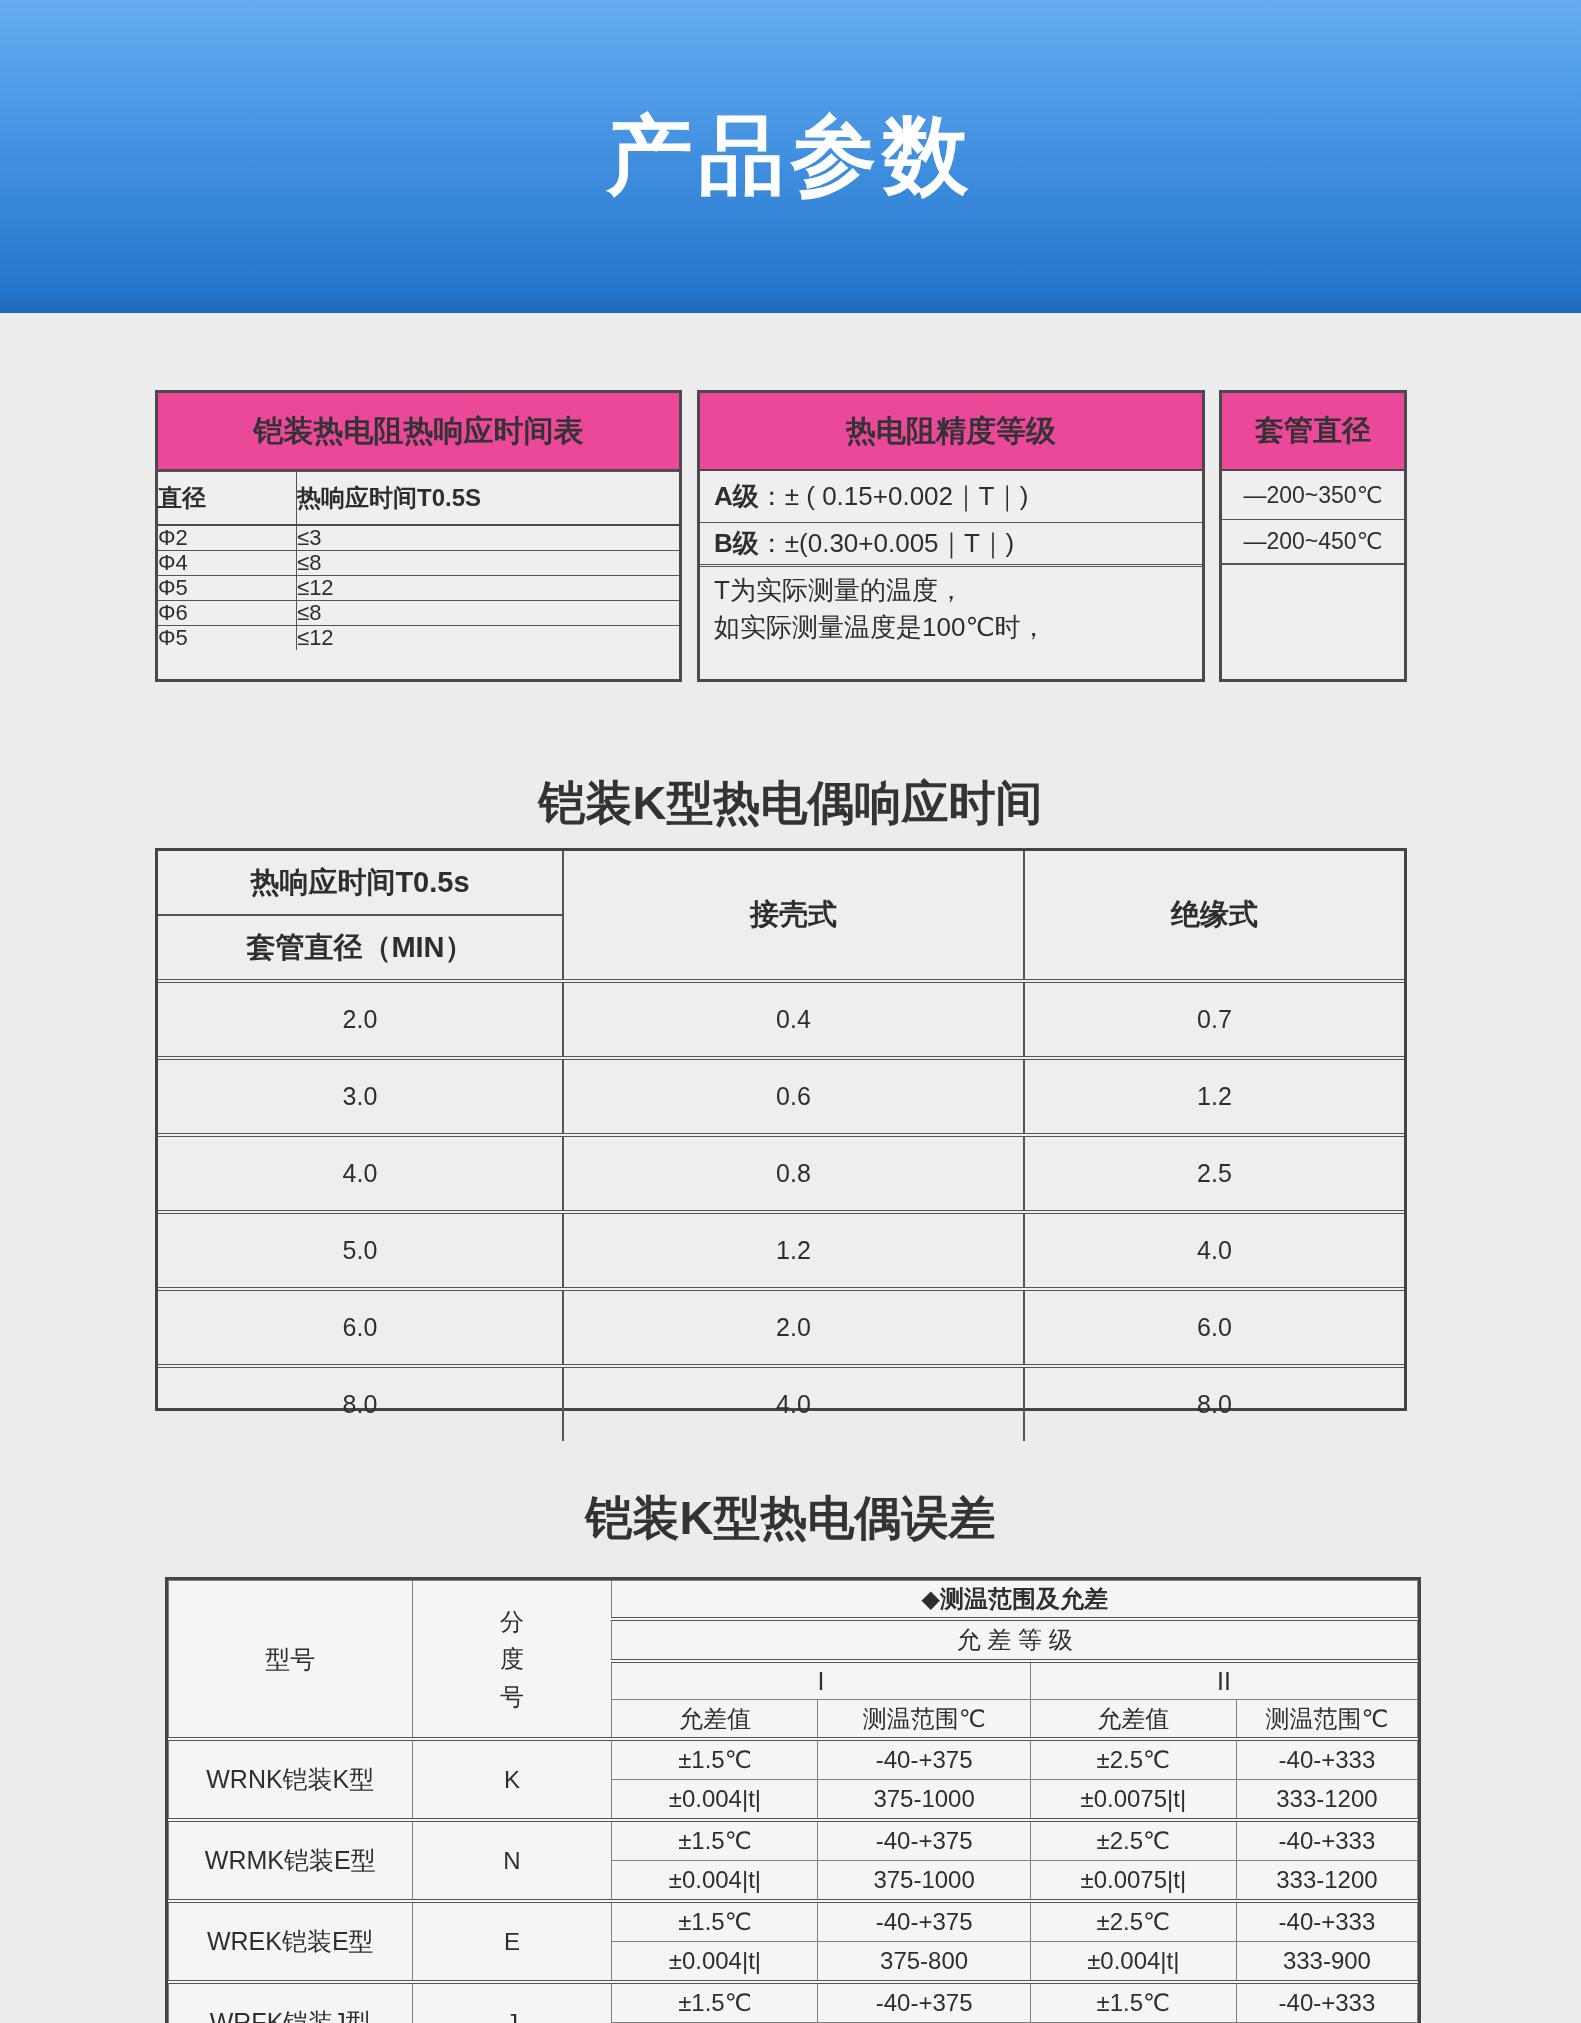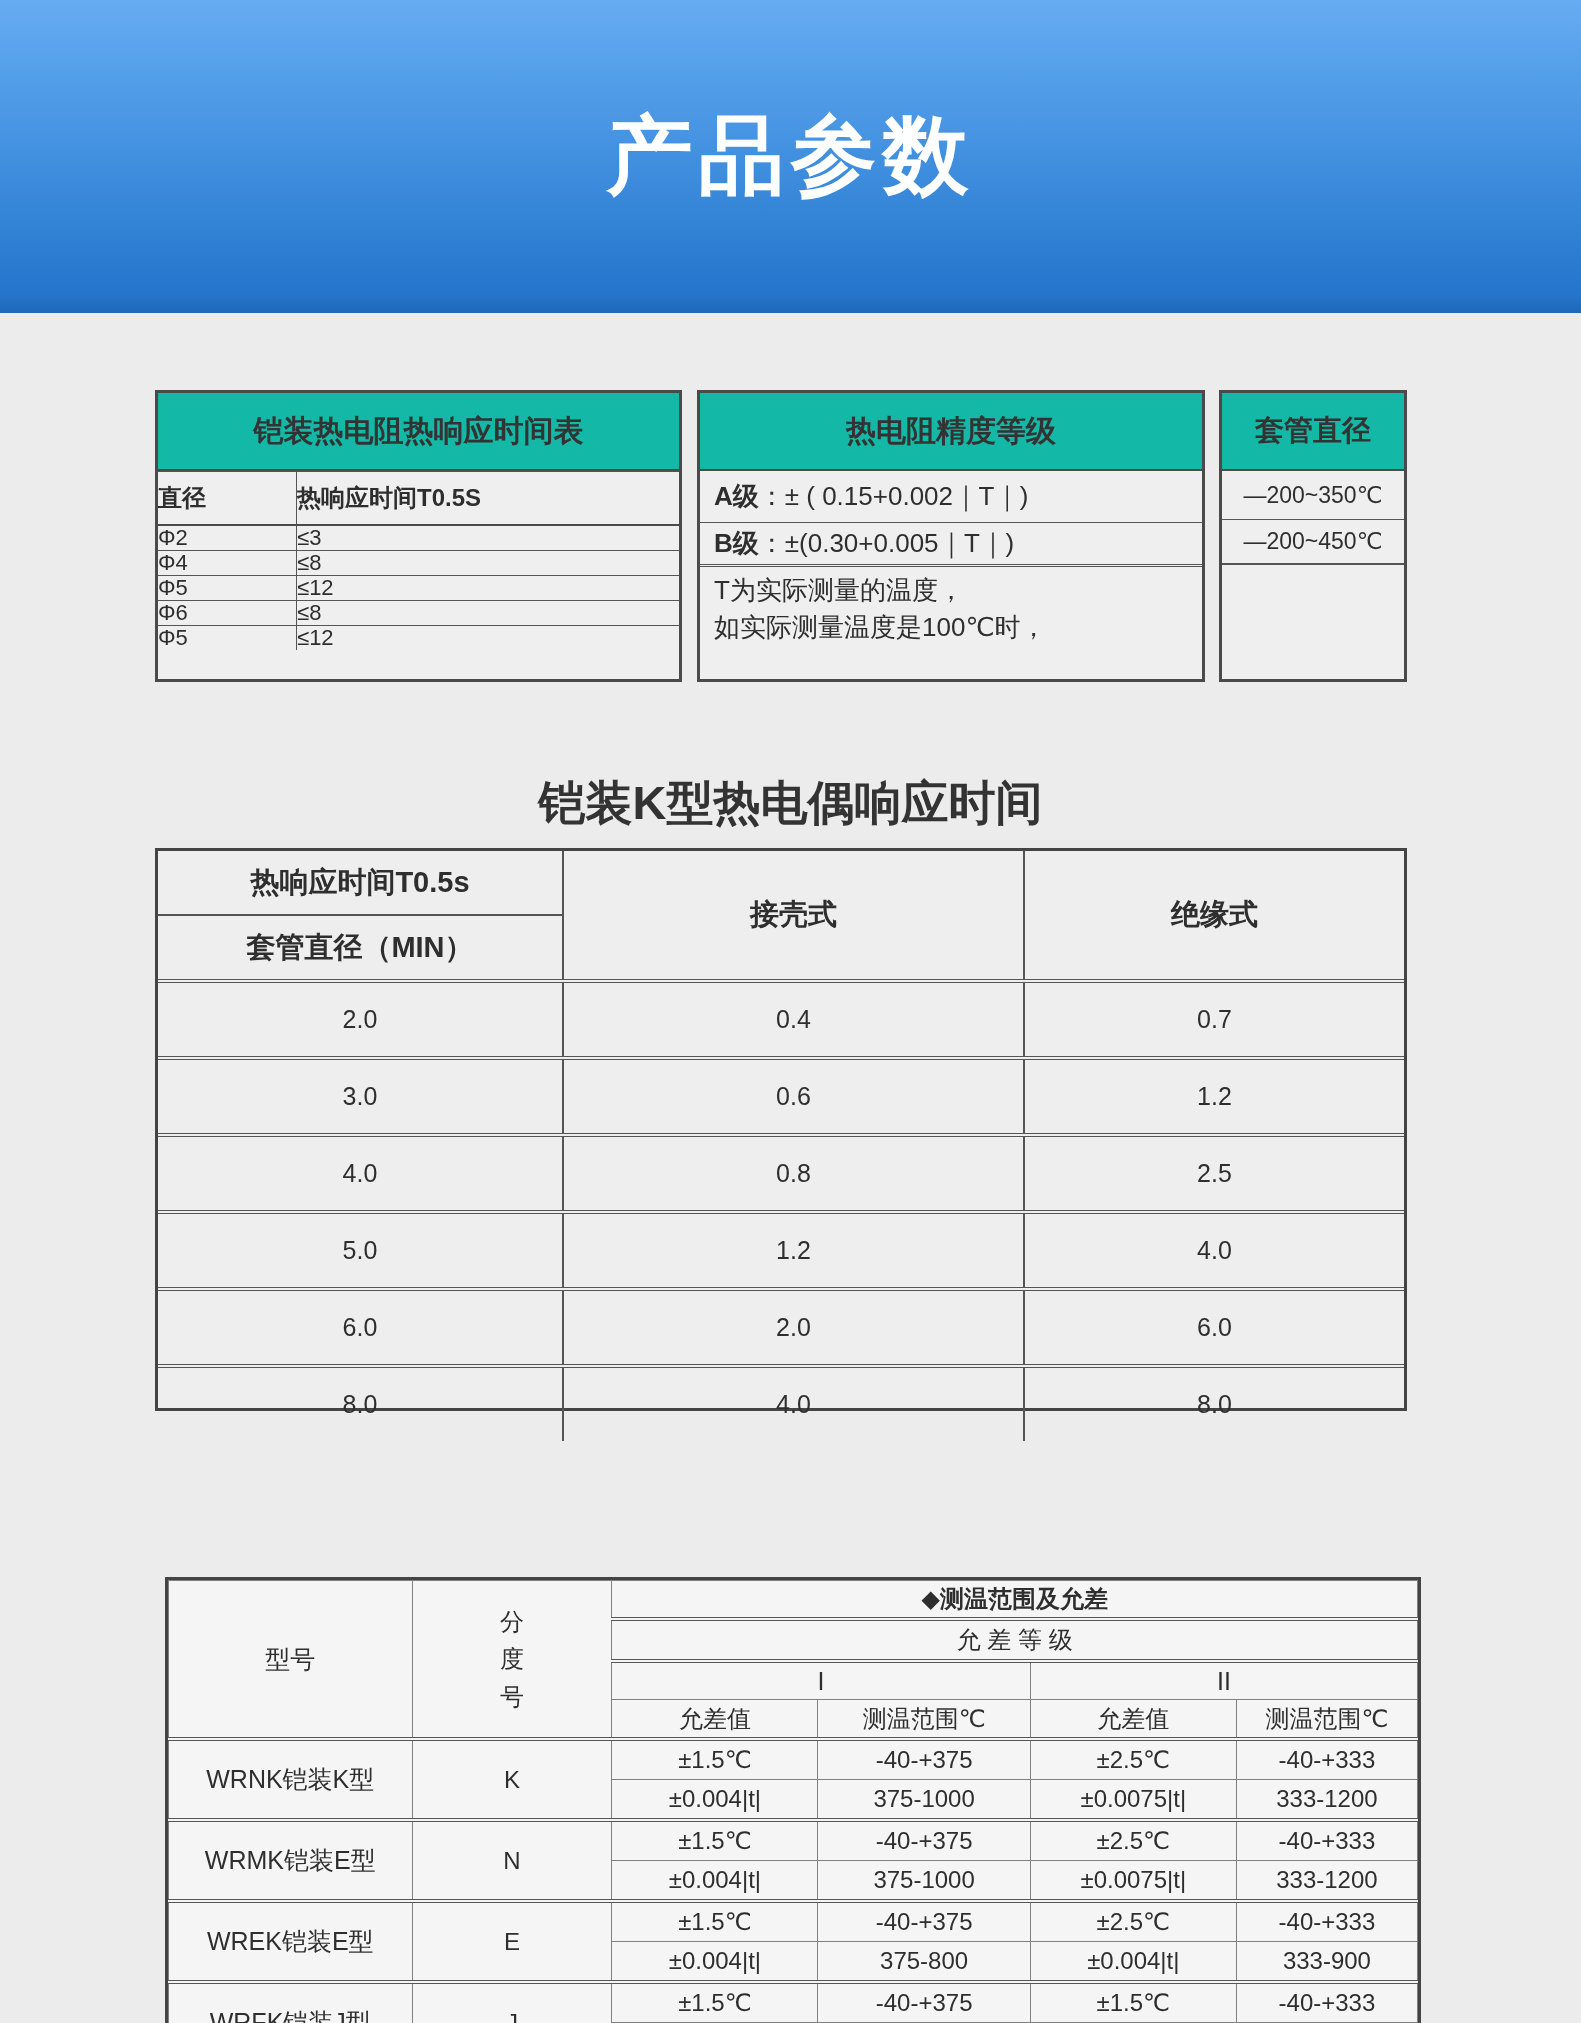--- a/index.html
+++ b/index.html
@@ -14,21 +14,21 @@
   .banner{
     position:absolute;left:0;top:0;width:100%;height:313px;
     background:linear-gradient(180deg,#66acf2 0%,#4190e0 50%,#2475cc 94%,#1f68b8 100%);
     display:flex;align-items:center;justify-content:center;
   }
   .banner h1{margin:0;color:#ffffff;font-size:86px;font-weight:bold;letter-spacing:6px;text-align:right;}
 
   
   .box{position:absolute;border:3px solid #4a4a4a;background:#efefef;box-sizing:border-box;}
   .box-title{
-    background:#14b8a6;border-bottom:2px solid #4a4a4a;
+    background:#ec4899;border-bottom:2px solid #4a4a4a;
     display:flex;align-items:center;justify-content:center;
     font-weight:bold;font-size:30px;color:#333;
   }
 
   
   .t1{left:155px;top:390px;width:527px;height:292px;}
   .t1 .box-title{height:76px;}
   .t1 table{width:100%;border-collapse:collapse;table-layout:fixed;}
   .t1 td{border:1px solid #555;text-align:left;font-size:22px;height:24px;padding:0;line-height:1.05;}
   .t1 td.c1{width:26.5%;}
@@ -195,20 +195,21 @@
       </tr>
       <tr class="d">
         <td>8.0</td>
         <td>4.0</td>
         <td class="no-r">8.0</td>
       </tr>
     </tbody>
       </table>
   </section>
 
+  <div class="section-title st2">铠装K型热电偶误差</div>
 
   <section class="t5">
     <table>
       <colgroup>
         <col style="width:19.5%">
           <col style="width:16%">
           <col style="width:16.5%">
         <col style="width:17%">
           <col style="width:16.5%">
           <col style="width:14.5%">

